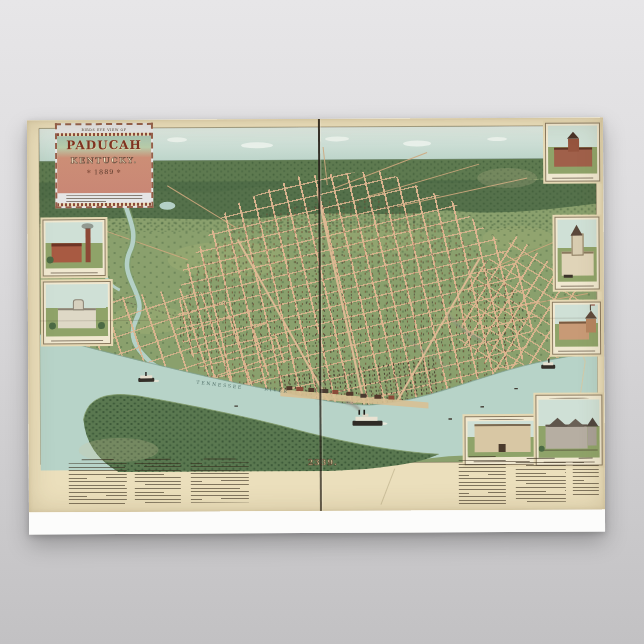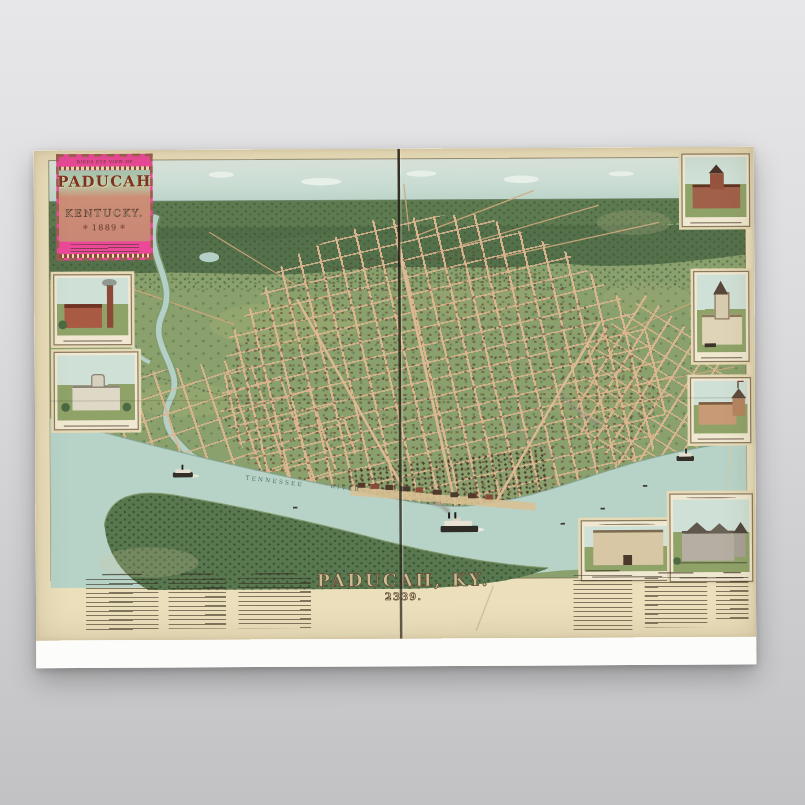--- a/index.html
+++ b/index.html
@@ -61,34 +61,34 @@
   }
   .specks-dense{
     position:absolute;left:250px;top:248px;width:160px;height:42px;z-index:7;opacity:.85;
     transform:rotate(-6deg);
     background-image:radial-gradient(circle,#3e3026 0 .9px,transparent 1.1px);
     background-size:5px 4px;
   }
 
   
   .cartouche{
-    position:absolute;left:18px;top:3px;width:77px;height:85px;z-index:20;
-    background:#ec4899;border:2px dashed #96604a;box-sizing:border-box;
+    position:absolute;left:28px;top:3px;width:98px;height:85px;z-index:20;
+    background:#e5e5e5;border:2px dashed #96604a;box-sizing:border-box;
     display:flex;flex-direction:column;align-items:stretch;
   }
   .kicker{height:8px;display:flex;align-items:center;justify-content:center;}
   .kicker span{font-size:6px;letter-spacing:1px;color:#4a3a2c;transform:scale(.55);white-space:nowrap;}
   .checker{height:3px;background:repeating-linear-gradient(90deg,#8a4a3a 0 2px,#e8d8b0 2px 4px);}
   .cart-main{
     flex:1;display:flex;flex-direction:column;align-items:center;justify-content:flex-start;
     background:linear-gradient(180deg,#a8c4b2 0%,#b7cba8 20%,#cc8e76 38%,var(--salmon) 100%);
   }
   .cart-city{font-size:12px;font-weight:bold;color:#7e3322;letter-spacing:1px;line-height:13px;margin-top:3px;
     text-shadow:.5px .5px 0 #e8d8b0;}
-  .cart-state{font-size:8px;font-weight:normal;color:#f0e3c2;letter-spacing:1.5px;line-height:9px;margin-top:14px;
+  .cart-state{font-size:8px;font-weight:bold;color:#f0e3c2;letter-spacing:1.5px;line-height:9px;margin-top:4px;
     -webkit-text-stroke:.5px #6a4a3a;}
   .cart-year{font-size:6.5px;color:#5a3a2c;letter-spacing:1px;margin-top:3px;display:flex;align-items:flex-start;gap:2px;}
   .cart-year .orn{font-size:5px;color:#7e4a38;}
   .pubs{height:7px;background-image:repeating-linear-gradient(180deg,rgba(70,55,40,.6) 0 .8px,transparent .8px 2.8px);
     margin:2px 9px 1px;}
 
   
   .inset{position:absolute;z-index:20;background:#f0e8d0;border:1px solid #8a7a5f;
     box-shadow:0 0 0 2px #e6d9b4;box-sizing:border-box;}
   .scene{position:absolute;left:2px;top:2px;right:2px;bottom:7px;overflow:hidden;
@@ -376,21 +376,20 @@
           <div class="cone" style="left:28px;bottom:31px;border-left:9px solid transparent;border-right:9px solid transparent;border-bottom:8px solid #6a6156;"></div>
           <div class="bld" style="left:49px;bottom:12px;width:9px;height:19px;background:#a8a096;"></div>
           <div class="cone" style="left:47.5px;bottom:31px;border-left:6px solid transparent;border-right:6px solid transparent;border-bottom:9px solid #4f463e;"></div>
           <div class="bld" style="left:2px;bottom:7px;right:2px;height:1px;background:rgba(70,60,45,.6);"></div>
           <div class="tree" style="left:0;bottom:6px;width:6px;height:6px;"></div>
         </div>
         <div class="cap"></div>
       </div>
 
       <div class="map-title">
-        <div class="t1">PADUCAH, KY.</div>
         <div class="t2">2339.</div>
       </div>
 
       <div class="tcol" style="left:40px;top:343px;width:58px;height:42px;"></div>
       <div class="tcol" style="left:106px;top:343px;width:46px;height:40px;"></div>
       <div class="tcol" style="left:162px;top:343px;width:58px;height:40px;"></div>
       <div class="tcol" style="left:430px;top:342px;width:47px;height:44px;"></div>
       <div class="tcol" style="left:487px;top:344px;width:50px;height:40px;"></div>
       <div class="tcol" style="left:544px;top:344px;width:26px;height:36px;"></div>
 

